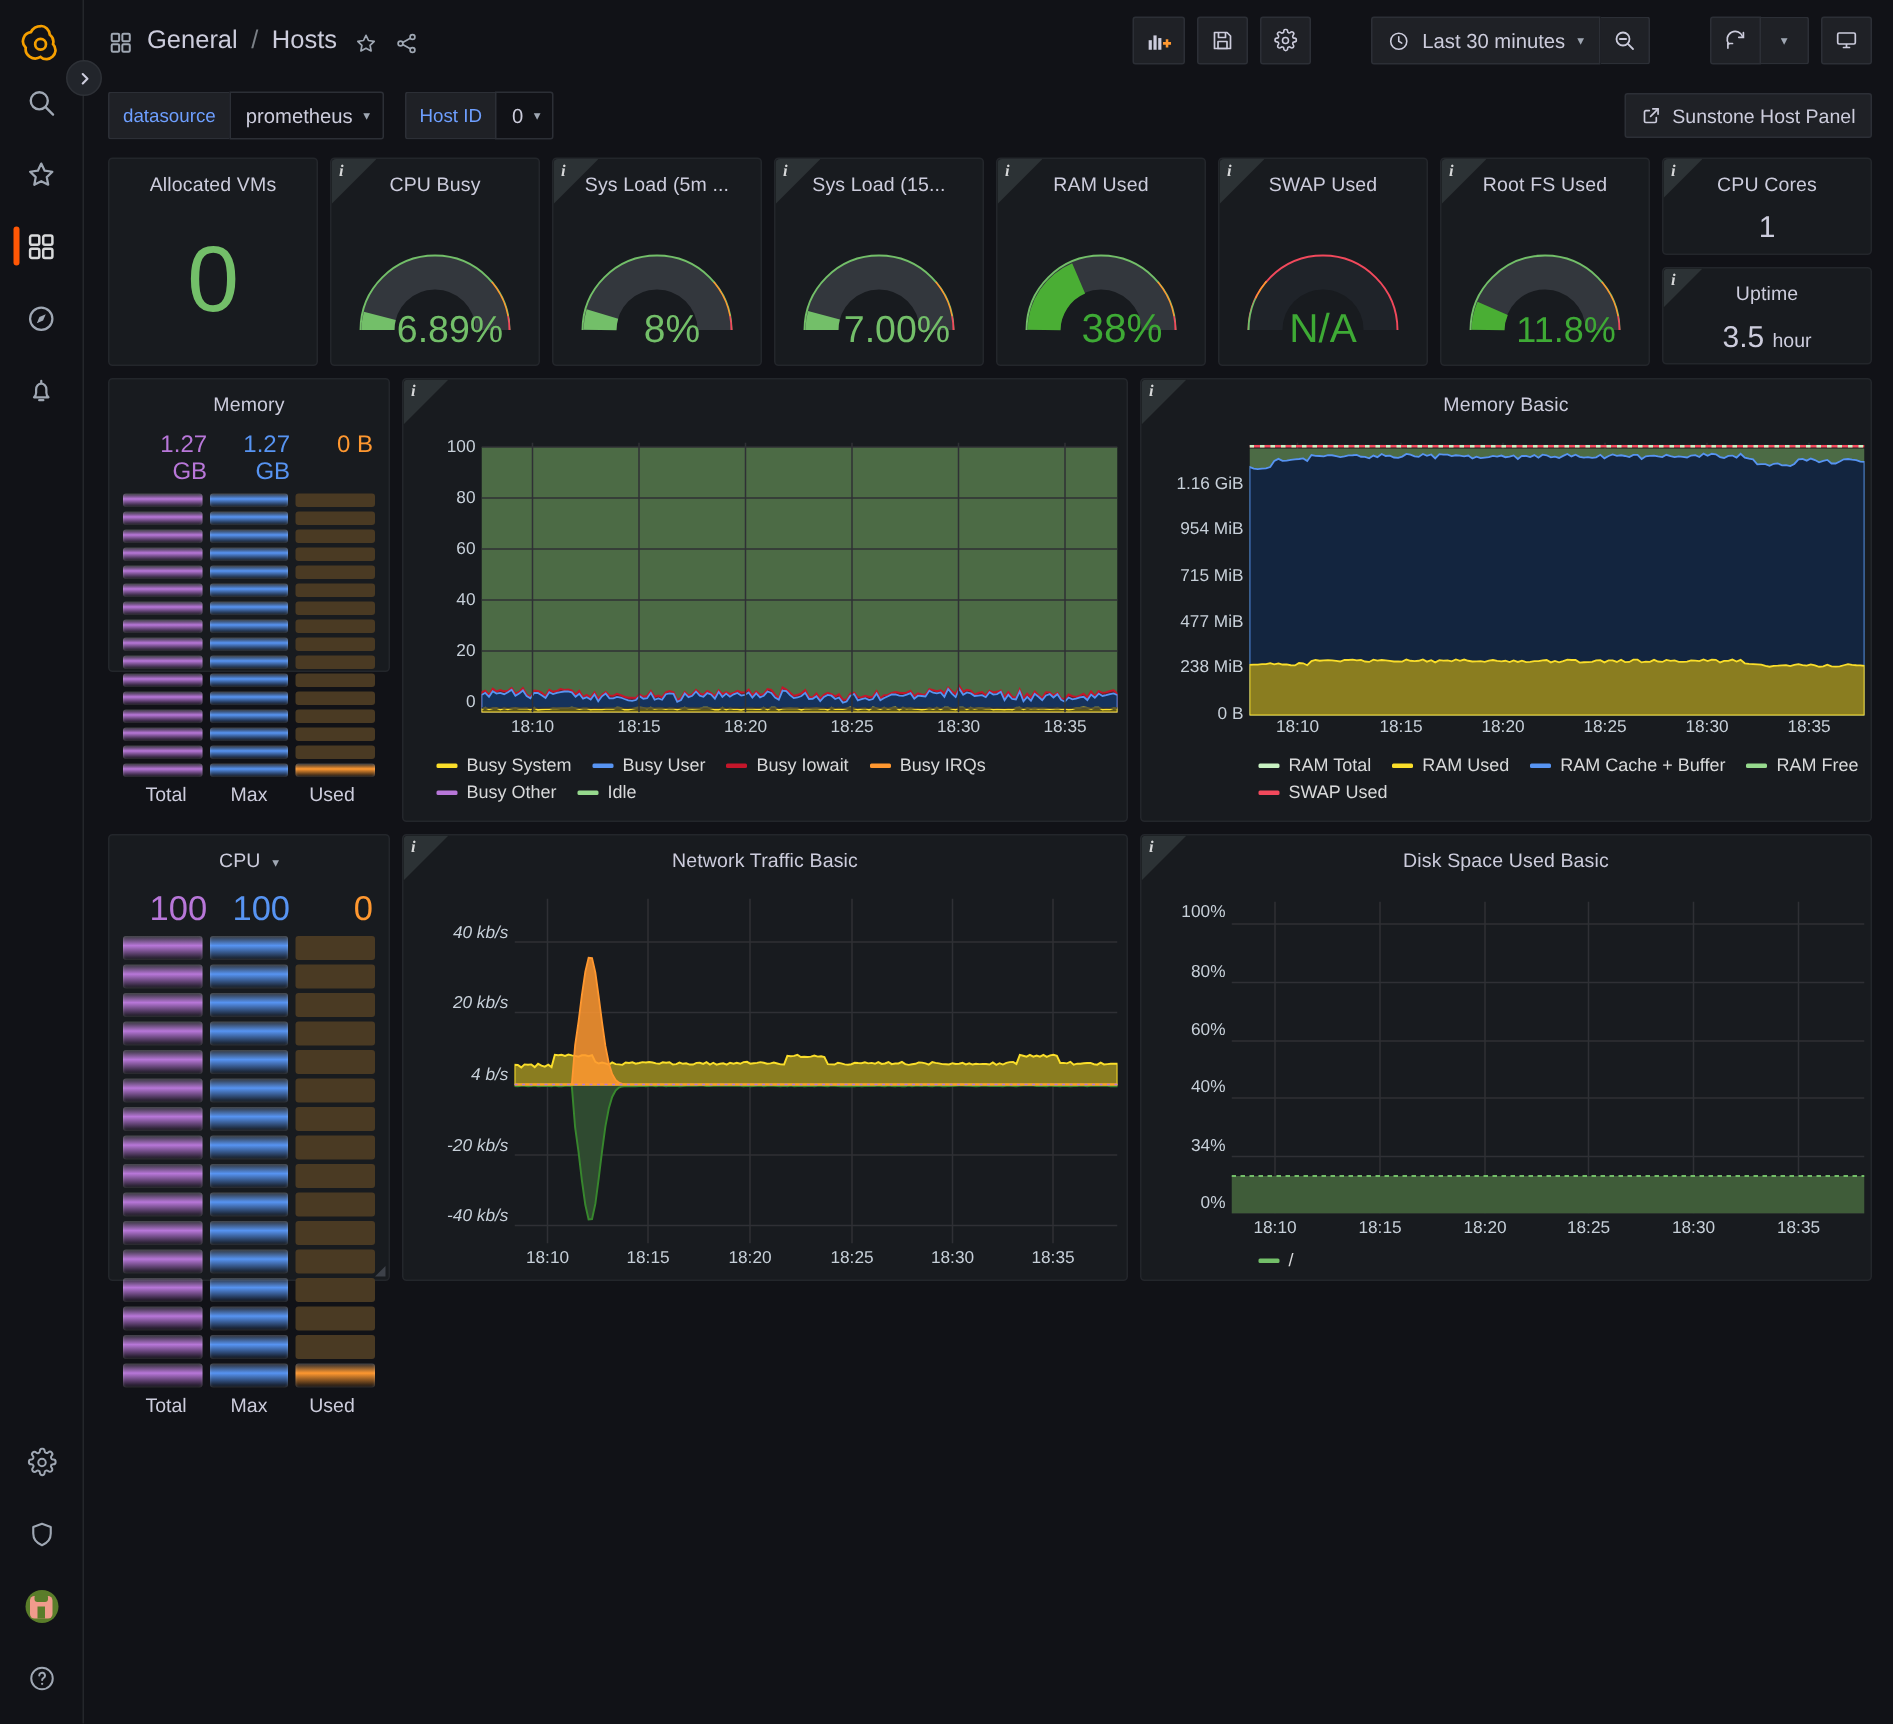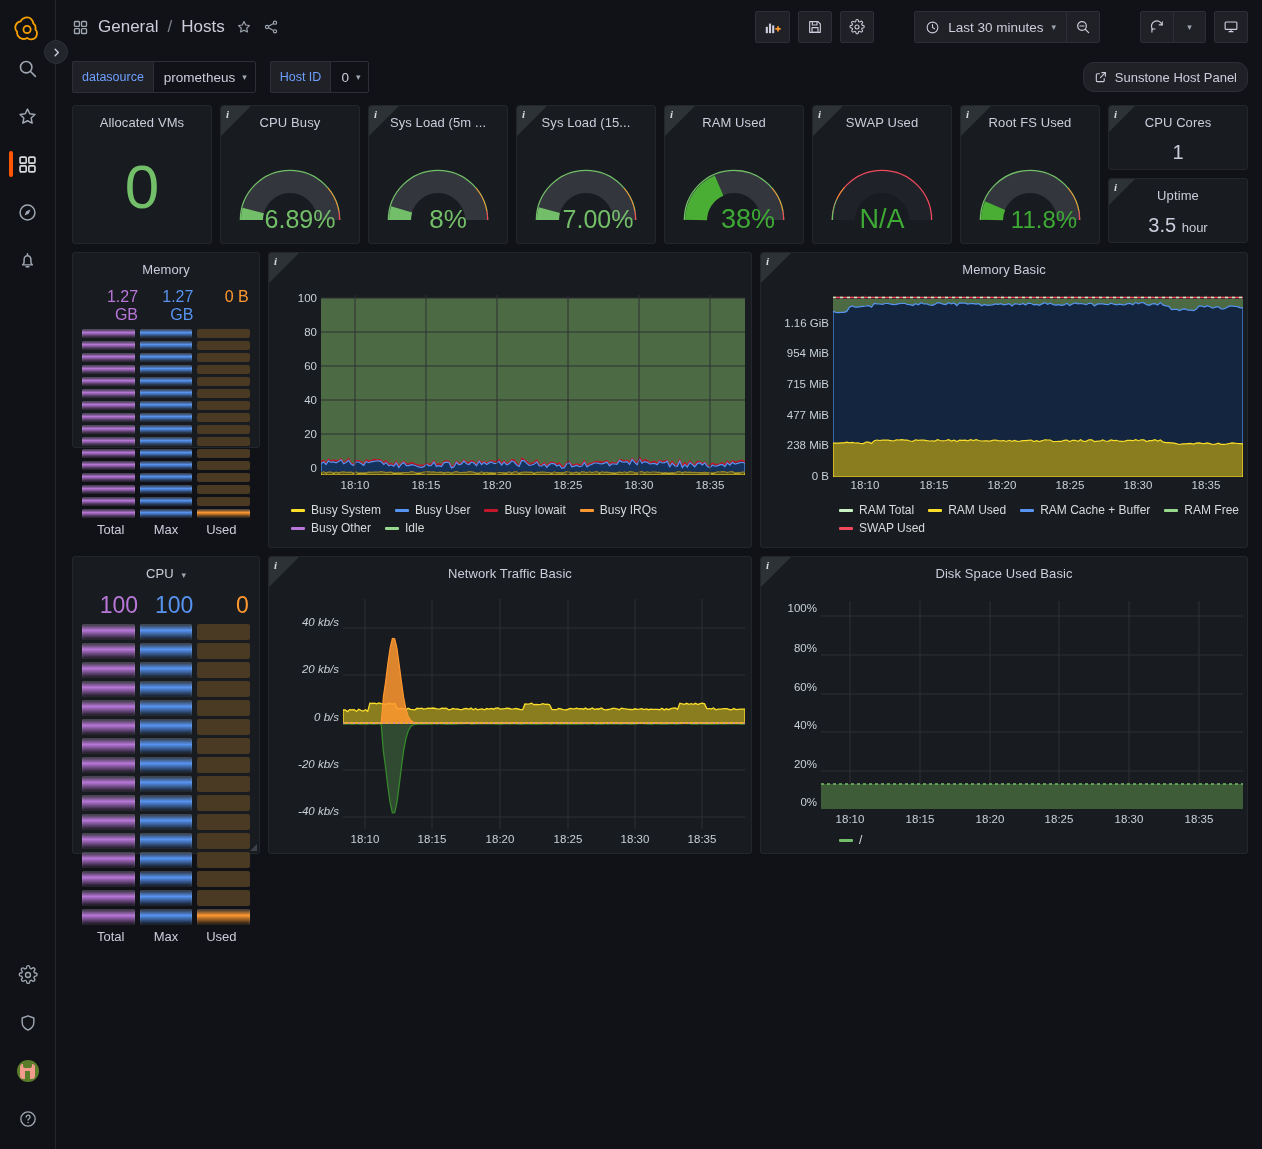--- a/index.html
+++ b/index.html
@@ -45,21 +45,21 @@
   #side-expand{
     position:absolute; left:44px; top:40px; width:24px; height:24px; border-radius:50%;
     background:#22252b; border:1px solid #2e3137; color:#ccccdc;
     display:flex;align-items:center;justify-content:center; font-size:12px; z-index:40;
   }
   
   #topnav{
     position:absolute; left:56px; top:0; width:1206px; height:54px;
     display:flex; align-items:center; padding:0 14px 0 16px;
   }
-  .crumbs{ display:flex; align-items:center; gap:9px; font-size:17px; color:#ccccdc;}
+  .crumbs{ display:flex; align-items:flex-end; gap:9px; font-size:17px; color:#ccccdc;}
   .crumbs .dash-ico{ color:#9fa7b3; display:flex; }
   .crumb-link{ color:#ccccdc; }
   .crumb-sep{ color:#7b8087; }
   .crumb-ico-btn{ color:#9fa7b3; display:flex; align-items:center; margin-left:2px;}
   .topnav-right{ margin-left:auto; display:flex; align-items:center; gap:8px; }
   .tbtn{
     height:32px; min-width:32px; padding:0 8px; border-radius:2px;
     background:#1f2126; border:1px solid #2c2f36; color:#ccccdc;
     display:flex; align-items:center; justify-content:center; gap:6px; font-size:13px;
   }
@@ -79,21 +79,21 @@
   .var-label{
     height:32px; padding:0 9px; display:flex;align-items:center;
     background:#1f2126; border:1px solid #2c2f36; border-right:0;
     border-radius:2px 0 0 2px; color:#6e9fff; font-size:12.5px; font-weight:500;
   }
   .var-value{
     height:32px; padding:0 8px 0 10px; display:flex;align-items:center;gap:7px;
     background:#111217; border:1px solid #2c2f36; border-radius:0 2px 2px 0;
     color:#ccccdc; font-size:13.5px;
   }
-  #submenu .sunstone{ margin-left:auto;border-radius:11px; }
+  #submenu .sunstone{ margin-left:auto; }
   
   #grid{ position:absolute; left:56px; top:100px; width:1206px; }
   .panel{
     position:absolute; background:#181b1f; border:1px solid #23262b; border-radius:3px;
   }
   .panel-title{
     text-align:center; font-size:13px; color:#ccccdc; padding-top:9px; font-weight:500;
     letter-spacing:.1px;
   }
   .panel-title .tcaret{ font-size:9px; color:#9fa7b3; margin-left:4px; }
@@ -749,21 +749,21 @@
   </div>
 
   <div class="panel" style="left:212px;top:456px;width:484px;height:298px;">
     <div class="info-corner"></div>
     <div class="info-i">i</div>
     <div class="panel-title">Network Traffic Basic</div>
 
     <div class="graph-area" style="left:8px;top:36px;width:62px;height:230px;font-style:italic;">
       <div class="ytick" style="top:29px">40 kb/s</div>
       <div class="ytick" style="top:76px">20 kb/s</div>
-      <div class="ytick" style="top:124px">0 b/s</div>
+      <div class="ytick" style="top:124px">4 b/s</div>
       <div class="ytick" style="top:171px">-20 kb/s</div>
       <div class="ytick" style="top:218px">-40 kb/s</div>
     </div>
 
     <svg class="graph-area" style="left:74px;top:42px;" width="402" height="230">
       <defs>
           <clipPath id="netclip">
             <rect x="0" y="0" width="402" height="230"></rect>
           </clipPath>
         </defs>
@@ -801,21 +801,21 @@
   <div class="panel" style="left:704px;top:456px;width:488px;height:298px;">
     <div class="info-corner"></div>
     <div class="info-i">i</div>
     <div class="panel-title">Disk Space Used Basic</div>
 
     <div class="graph-area" style="left:8px;top:36px;width:48px;height:215px;">
       <div class="ytick" style="top:15px">100%</div>
       <div class="ytick" style="top:55px">80%</div>
       <div class="ytick" style="top:94px">60%</div>
       <div class="ytick" style="top:132px">40%</div>
-      <div class="ytick" style="top:171px">20%</div>
+      <div class="ytick" style="top:171px">34%</div>
       <div class="ytick" style="top:209px">0%</div>
     </div>
 
     <svg class="graph-area" style="left:60px;top:44px;" width="422" height="208">
       <defs>
           <clipPath id="dskclip">
             <rect x="0" y="0" width="422" height="208"></rect>
           </clipPath>
         </defs>
       <g clip-path="url(#dskclip)">

